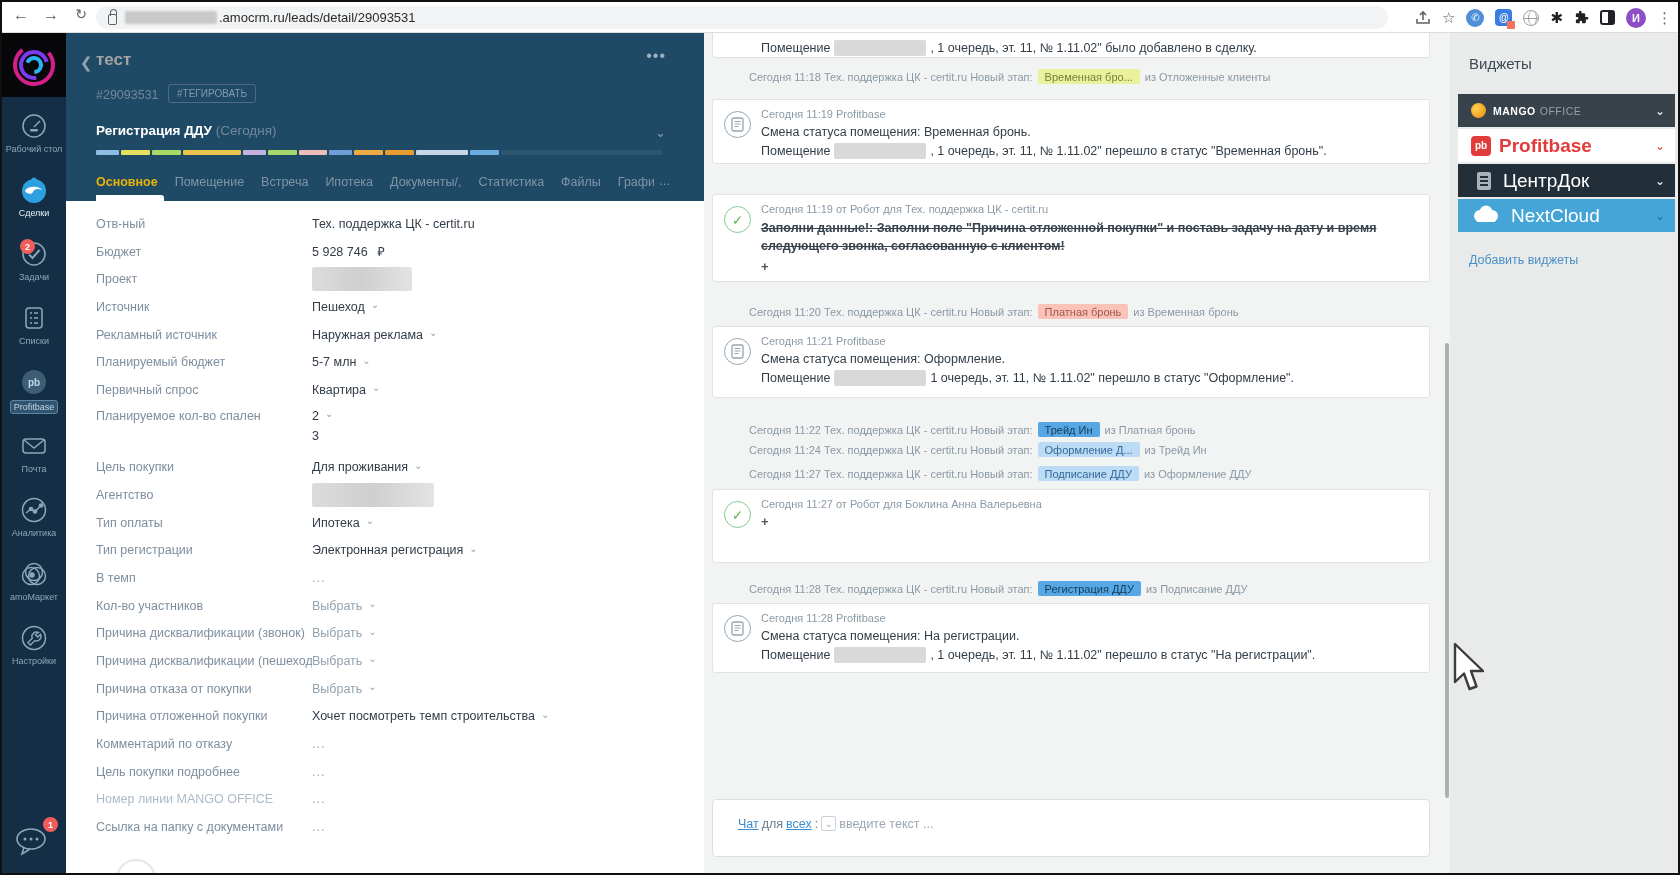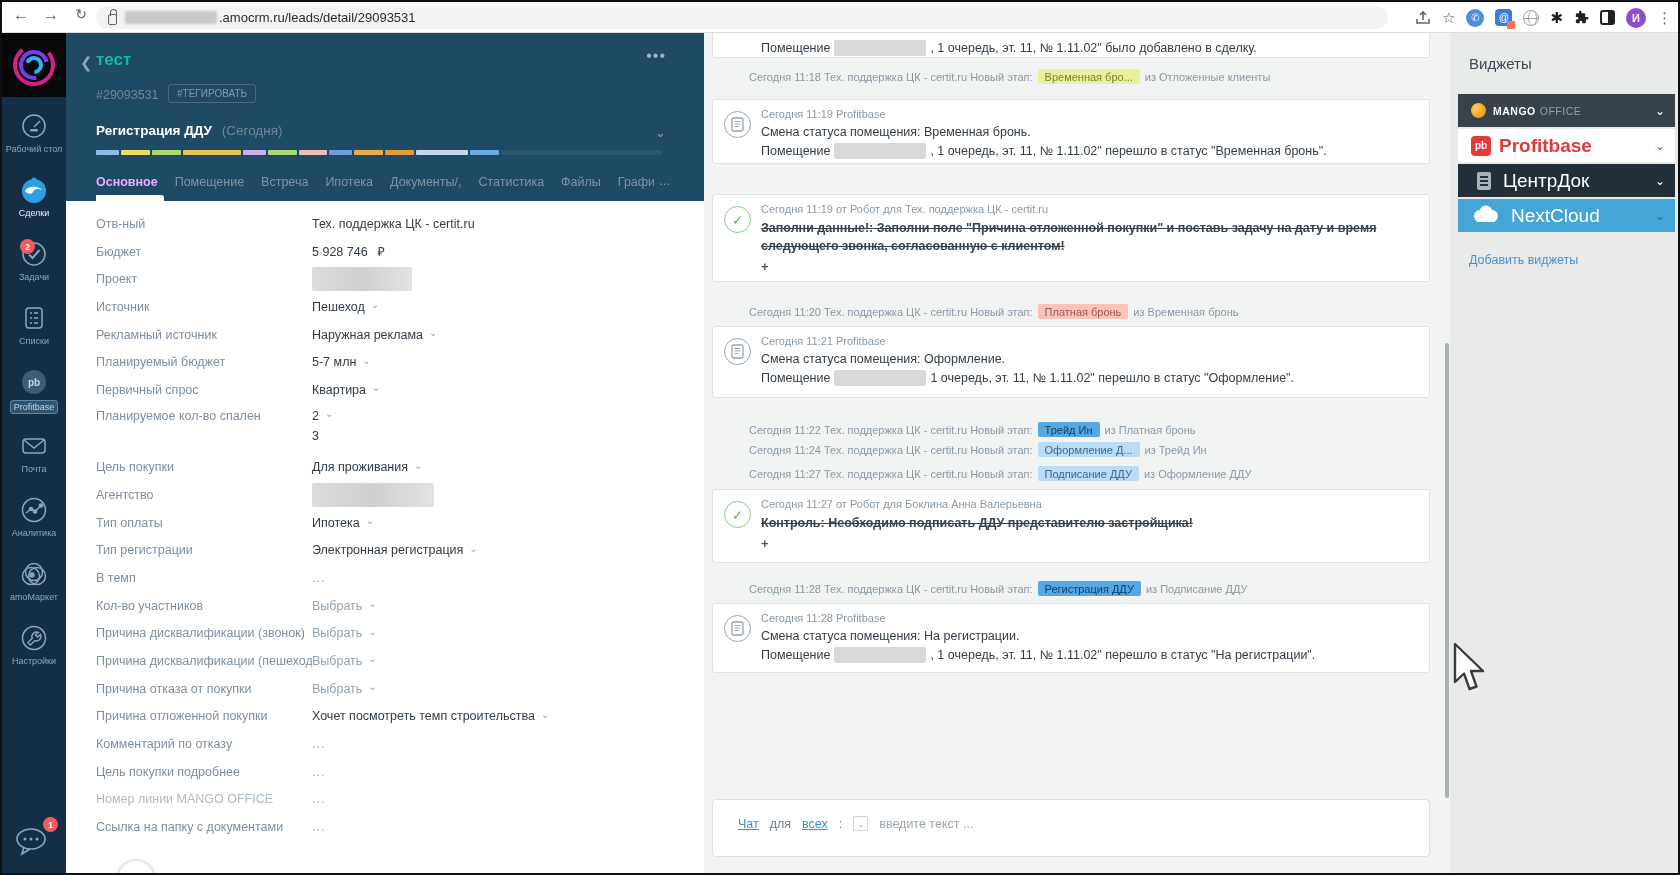--- a/index.html
+++ b/index.html
@@ -36,35 +36,35 @@
   .rail-item.active .rlb{color:#e8eff5;}
   .rail-item .rlb.hl{background:#31536d;border:1px solid #5a87a8;border-radius:3px;color:#bcd6e8;padding:1px 3px;}
   .rbadge{position:absolute;top:0px;right:14px;min-width:15px;height:15px;border-radius:8px;background:#f25c5c;color:#fff;font-size:9px;font-weight:bold;display:flex;align-items:center;justify-content:center;padding:0 3px;}
   #rail-chat{position:absolute;left:12px;bottom:14px;width:40px;height:34px;color:#8ea6b8;}
   #rail-chat .rbadge{top:-8px;right:-4px;}
 
   
   #lead{position:absolute;left:64px;top:31px;bottom:0;width:638px;background:#fff;}
   #lead-head{position:absolute;left:0;top:0;right:0;height:168px;background:#1f4a66;}
   #back-chev{position:absolute;left:14px;top:21px;color:#8fa3b3;font-size:15px;cursor:pointer;}
-  #lead-title{position:absolute;left:30px;top:17px;color:#14b8a6;font-size:17px;font-weight:bold;}
+  #lead-title{position:absolute;left:30px;top:17px;color:#a3a3a3;font-size:17px;font-weight:bold;}
   #lead-menu{position:absolute;right:38px;top:14px;color:#9fb2c1;font-size:16px;letter-spacing:1px;cursor:pointer;}
   #lead-id{position:absolute;left:30px;top:55px;color:#73879a;font-size:12.5px;}
   #tag-btn{position:absolute;left:102px;top:51px;border:1px solid #4e6b82;border-radius:3px;color:#8498a9;font-size:10px;padding:3px 8px;cursor:pointer;}
   #stage-row{position:absolute;left:30px;top:90px;font-size:13.5px;}
   #stage-name{color:#fff;font-weight:bold;}
-  #stage-note{color:#73879a;margin-left:6px;}
+  #stage-note{color:#73879a;}
   #stage-chev{position:absolute;right:38px;top:92px;color:#8fa3b3;font-size:13px;cursor:pointer;}
   #pbar{position:absolute;left:30px;top:117px;width:566px;height:5px;display:flex;}
   #pbar-fill{width:403px;display:flex;gap:2px;}
   #pbar-fill div{height:5px;border-radius:1px;}
   #pbar-track{flex:1;background:#2a5670;margin-left:2px;border-radius:1px;}
   #tabs{position:absolute;left:30px;top:140px;right:50px;height:28px;display:flex;gap:17px;white-space:nowrap;overflow:hidden;}
   .tab{font-size:12.5px;color:#7e95a7;cursor:pointer;position:relative;padding-top:2px;}
-  .tab.active{color:#f0abfc;font-weight:bold;text-align:right;}
+  .tab.active{color:#eab308;font-weight:bold;text-align:right;}
   .tab.active:after{content:"";position:absolute;left:-6px;right:-6px;top:22px;height:8px;background:#fff;border-radius:3px 3px 0 0;}
   #tabs-more{position:absolute;right:34px;top:140px;color:#7e95a7;font-size:13px;cursor:pointer;}
 
   #fields{position:absolute;left:0;top:168px;right:0;bottom:0;background:#fff;padding:9px 0 0 30px;overflow:hidden;}
   .field-row{display:flex;align-items:center;height:27.7px;}
   .field-row.tall{height:49.5px;align-items:flex-start;padding-top:5px;}
   .f-label{width:216px;font-size:12.5px;color:#7e8f9f;flex:none;white-space:nowrap;overflow:hidden;}
   .f-label.muted{color:#aebbc6;}
   .f-value{font-size:12.5px;color:#313c47;display:flex;align-items:center;}
   .field-row.tall .f-value{flex-direction:column;align-items:flex-start;gap:6px;}
@@ -88,21 +88,21 @@
   .tl-body{position:absolute;left:48px;right:16px;top:8px;}
   .tl-title{font-size:12.5px;color:#323d47;margin-top:5px;}
   .tl-line{font-size:12.5px;color:#323d47;margin-top:4px;display:flex;align-items:center;}
   .inline-redact{display:inline-block;width:92px;height:16px;background:#d9d9d9;border-radius:2px;margin:0 4px;vertical-align:middle;}
   .task-text{font-size:12.5px;font-weight:bold;color:#39434d;text-decoration:line-through;margin-top:4px;line-height:1.45;}
   .task-plus{font-size:13px;font-weight:bold;color:#4a555f;margin-top:4px;cursor:pointer;}
   #tl-scroll{position:absolute;left:741px;top:310px;width:4px;height:455px;background:#aab0b4;border-radius:2px;cursor:pointer;}
 
   
   #chatbox{position:absolute;left:8px;top:766px;width:718px;height:58px;background:#fff;border:1px solid #dddfe1;border-radius:4px;}
-  #chatline{position:absolute;left:25px;top:16px;font-size:12.5px;display:flex;align-items:center;gap:11px;}
+  #chatline{position:absolute;left:25px;top:16px;font-size:12.5px;display:flex;align-items:center;gap:3px;}
   .chat-link{color:#3f8ccc;text-decoration:underline;cursor:pointer;}
   .chat-word{color:#6b7e8c;}
   .chat-dd{width:15px;height:15px;border:1px solid #ccd2d6;border-radius:2px;color:#9aa6b2;font-size:9px;display:flex;align-items:center;justify-content:center;cursor:pointer;}
   .chat-ph{color:#9aa6b2;}
 
   
   #widgets{position:absolute;left:1448px;top:31px;bottom:0;width:228px;background:#e9eaea;}
   #wtitle{position:absolute;left:19px;top:22px;font-size:15px;color:#3c4852;}
   #wlist{position:absolute;left:8px;top:61px;right:3px;display:flex;flex-direction:column;gap:2px;}
   .wbar{height:33px;display:flex;align-items:center;padding:0 10px 0 13px;cursor:pointer;position:relative;}
@@ -516,21 +516,20 @@
             </div>
           </div>
         </div>
         <div class="tl-inline" style="top: 389px;"><span class="tl-meta">Сегодня 11:22 </span><span class="tl-meta">Тех. поддержка ЦК - certit.ru </span><span class="tl-meta">Новый этап:</span><span class="tl-chip" style="background: rgb(86, 167, 228); color: rgb(18, 60, 92);">Трейд Ин</span><span class="tl-meta">из Платная бронь</span></div>
         <div class="tl-inline" style="top: 409px;"><span class="tl-meta">Сегодня 11:24 </span><span class="tl-meta">Тех. поддержка ЦК - certit.ru </span><span class="tl-meta">Новый этап:</span><span class="tl-chip" style="background: rgb(188, 220, 245); color: rgb(53, 104, 154);">Оформление Д...</span><span class="tl-meta">из Трейд Ин</span></div>
         <div class="tl-inline" style="top: 433px;"><span class="tl-meta">Сегодня 11:27 </span><span class="tl-meta">Тех. поддержка ЦК - certit.ru </span><span class="tl-meta">Новый этап:</span><span class="tl-chip" style="background: rgb(188, 220, 245); color: rgb(53, 104, 154);">Подписание ДДУ</span><span class="tl-meta">из Оформление ДДУ</span></div>
         <div class="tl-card" style="top: 456px; height: 74px;">
           <div class="card-ic task">✓</div>
           <div class="tl-body">
             <div class="tl-meta">Сегодня 11:27  от Робот для Боклина Анна Валерьевна</div>
-            <div class="task-text">Контроль: Необходимо подписать ДДУ представителю застройщика!</div>
             <div class="task-plus">+</div>
           </div>
         </div>
         <div class="tl-inline" style="top: 548px;"><span class="tl-meta">Сегодня 11:28 </span><span class="tl-meta">Тех. поддержка ЦК - certit.ru </span><span class="tl-meta">Новый этап:</span><span class="tl-chip" style="background: rgb(86, 167, 228); color: rgb(18, 60, 92);">Регистрация ДДУ</span><span class="tl-meta">из Подписание ДДУ</span></div>
         <div class="tl-card" style="top: 570px; height: 70px;">
           <div class="card-ic">
             <svg width="13" height="15" viewBox="0 0 13 15">
               <rect x="1" y="1" width="11" height="13" rx="1.5" fill="none" stroke="currentColor" stroke-width="1.3"></rect>
               <path d="M3.5 4.5h6M3.5 7h6M3.5 9.5h4" stroke="currentColor" stroke-width="1.1"></path>
             </svg>

